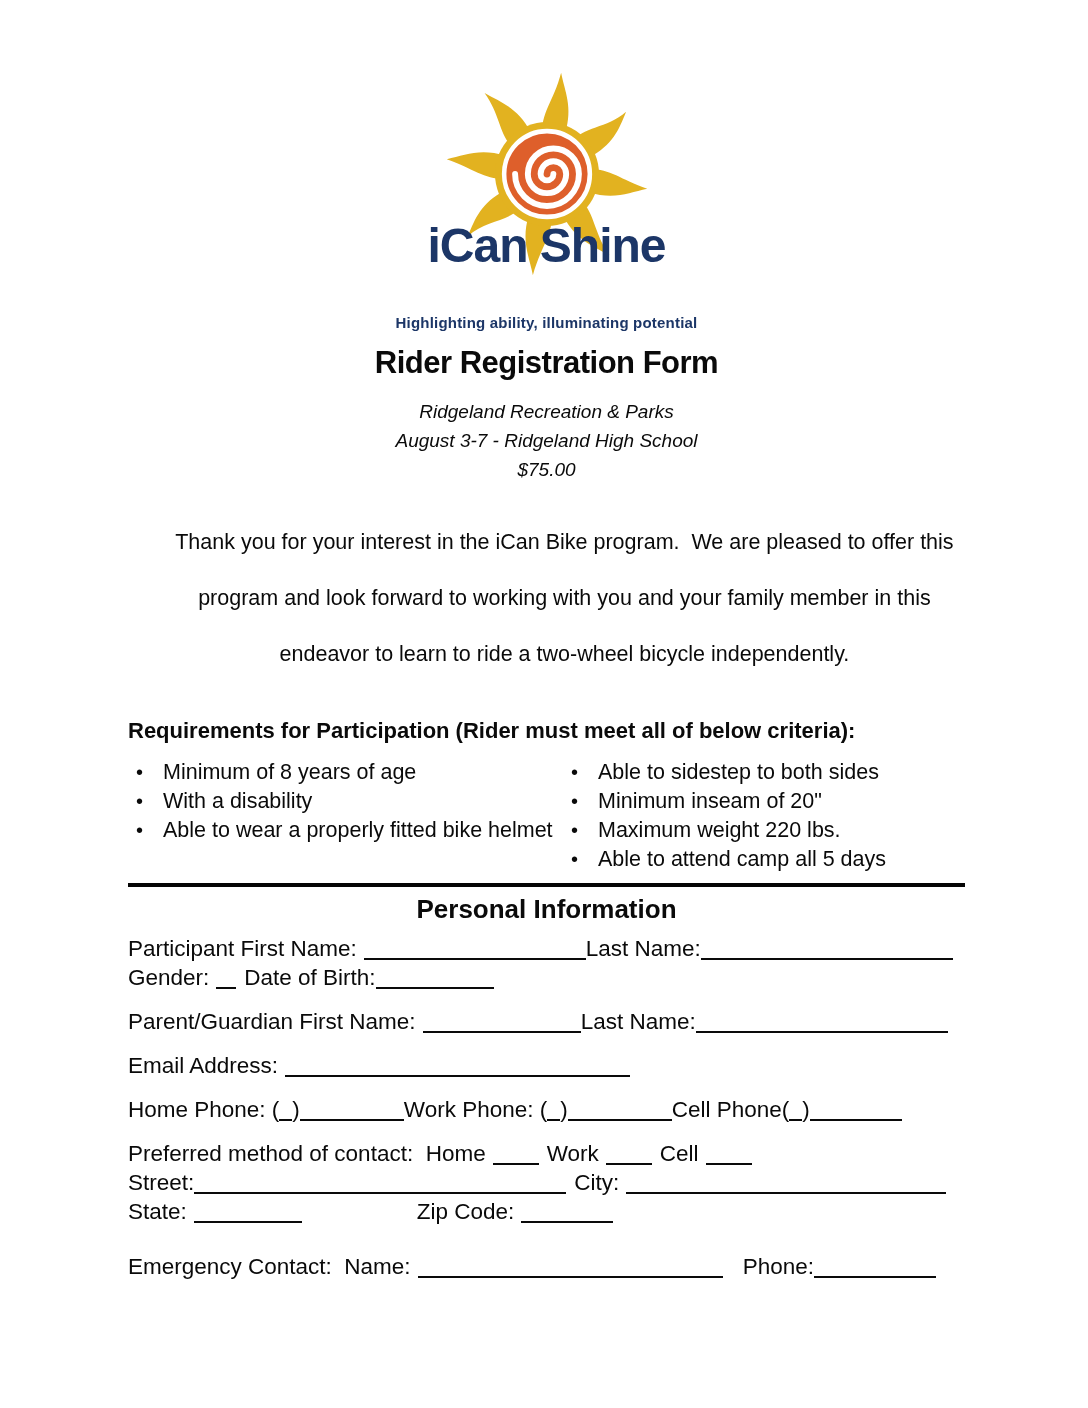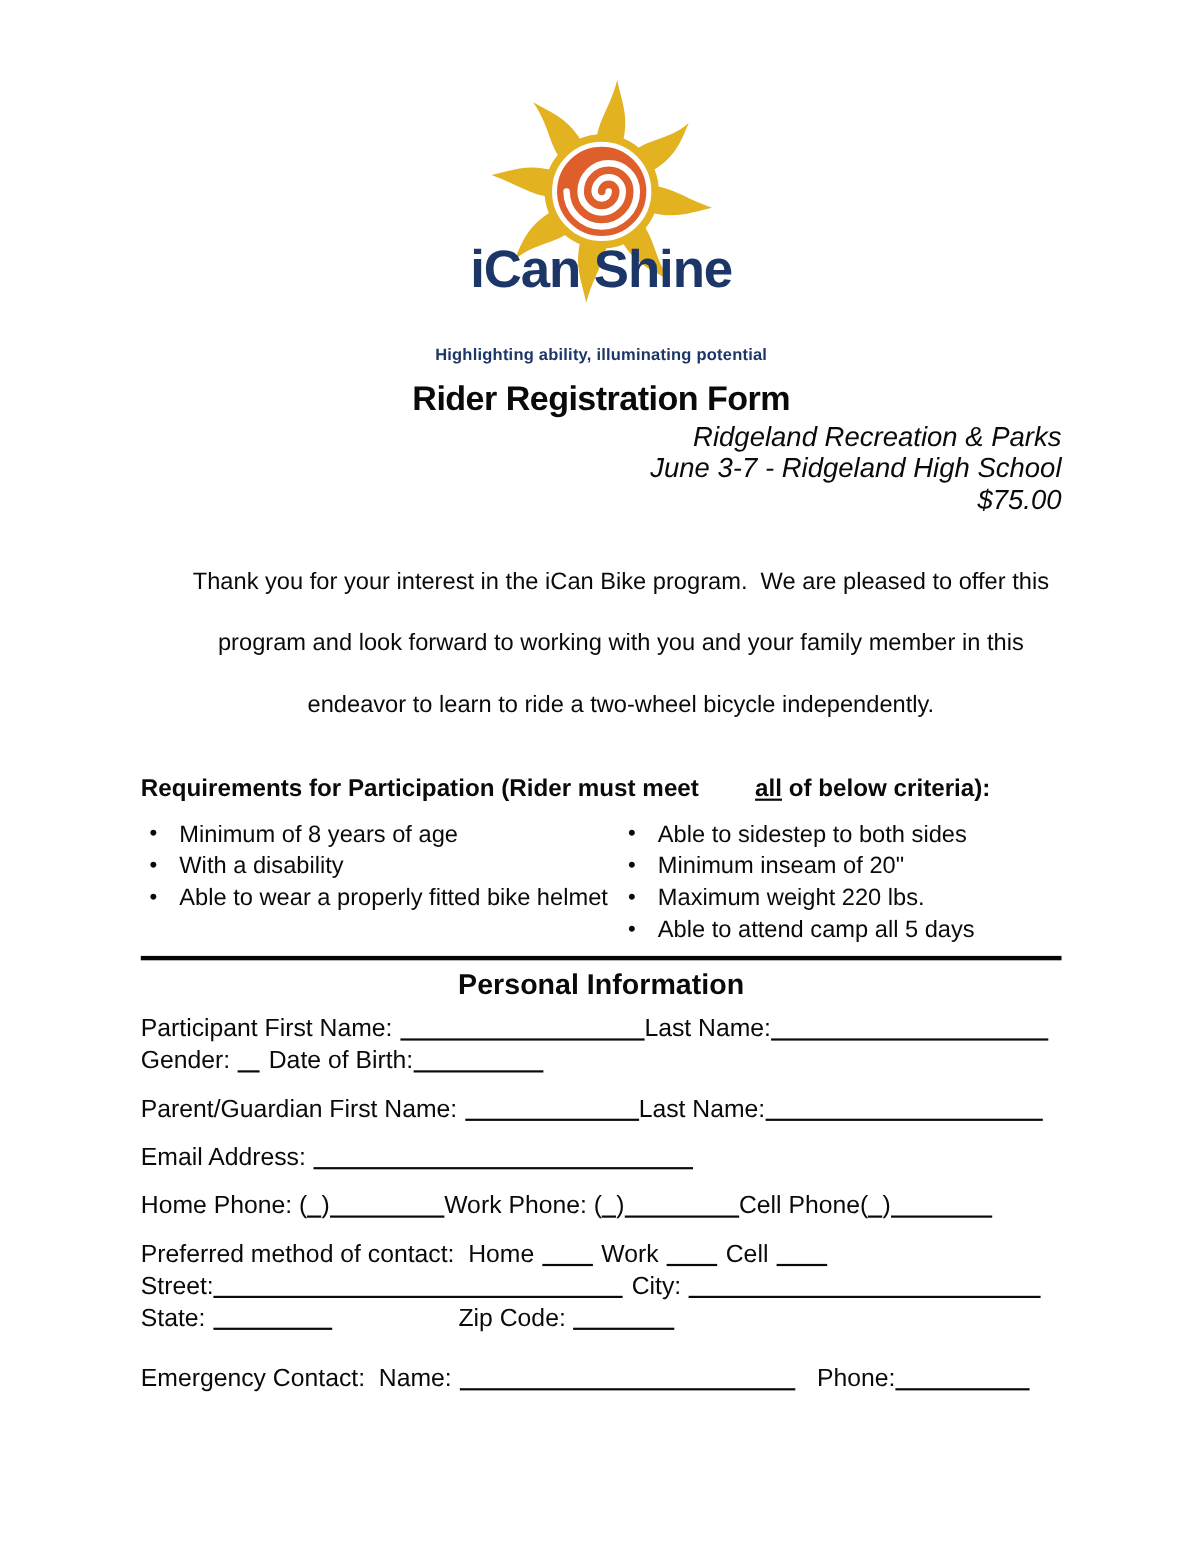--- a/index.html
+++ b/index.html
@@ -20,27 +20,27 @@
     margin-top:-66px;
     font-size:48px;font-weight:bold;letter-spacing:-1px;line-height:1.0;
   }
   .logo-tagline{
     position:relative;
     margin-top:2px;
     font-size:15px;font-weight:bold;letter-spacing:.2px;
   }
   
   .doc-title{
-    margin:14px 0 2px 0;text-align:center;
+    margin:14px 0 16px 0;text-align:center;
     font-size:31px;font-weight:bold;letter-spacing:-.5px;
   }
-  .sub-line{text-align:right;font-style:italic;font-size:25px;line-height:29px;}
+  .sub-line{text-align:center;font-style:italic;font-size:19px;line-height:29px;}
   .intro{margin-top:16px;text-align:center;font-size:21.5px;line-height:28px;white-space:pre-wrap;}
   .req-head{margin-top:22px;font-size:22px;font-weight:bold;white-space:pre-wrap;}
-  .und{text-decoration:underline;margin-left:45px;}
+  .und{}
   
   .bullets{display:flex;margin-top:14px;}
   .bullets ul{margin:0;padding:0;list-style:none;}
   .bullets .col-left{width:435px;}
   .bullets .col-right{width:360px;}
   .bullets li{
     position:relative;padding-left:35px;
     font-size:21.5px;line-height:29px;
   }
   .bullets li::before{
@@ -113,21 +113,21 @@
         <circle cx="0" cy="0" r="57" fill="#E2B220"></circle>
         <circle cx="0" cy="0" r="47" stroke="#ffffff" stroke-width="5" fill="#DE5F2B"></circle>
         <path fill="none" stroke-width="6.5" stroke-linecap="round" d="M 7,0 A 7,7 0 0 1 -7,0 A 14,14 0 0 1 21,0 A 21,21 0 0 1 -21,0 A 28,28 0 0 1 35,0 A 35,35 0 0 1 -35,0" stroke="#FFFFFF"></path>
       </svg>
       <div class="logo-name" style="color: rgb(28, 54, 103);">iCan Shine</div>
       <div class="logo-tagline" style="color: rgb(28, 54, 103); margin-top: 44px;">Highlighting ability, illuminating potential</div>
     </div>
 
     <div class="doc-title">Rider Registration Form</div>
     <div class="sub-line">Ridgeland Recreation &amp; Parks</div>
-    <div class="sub-line">June 3-7 - Ridgeland High School</div>
+    <div class="sub-line">August 3-7 - Ridgeland High School</div>
     <div class="sub-line">$75.00</div>
 
     <div class="intro">
       <span>Thank you for your interest in the iCan Bike program.  We are pleased to offer this</span><br>
       <span>program and look forward to working with you and your family member in this</span><br>
       <span>endeavor to learn to ride a two-wheel bicycle independently.</span>
     </div>
 
     <div class="req-head"><span>Requirements for Participation (Rider must meet </span><span class="und">all</span><span> of below criteria):</span></div>
 

